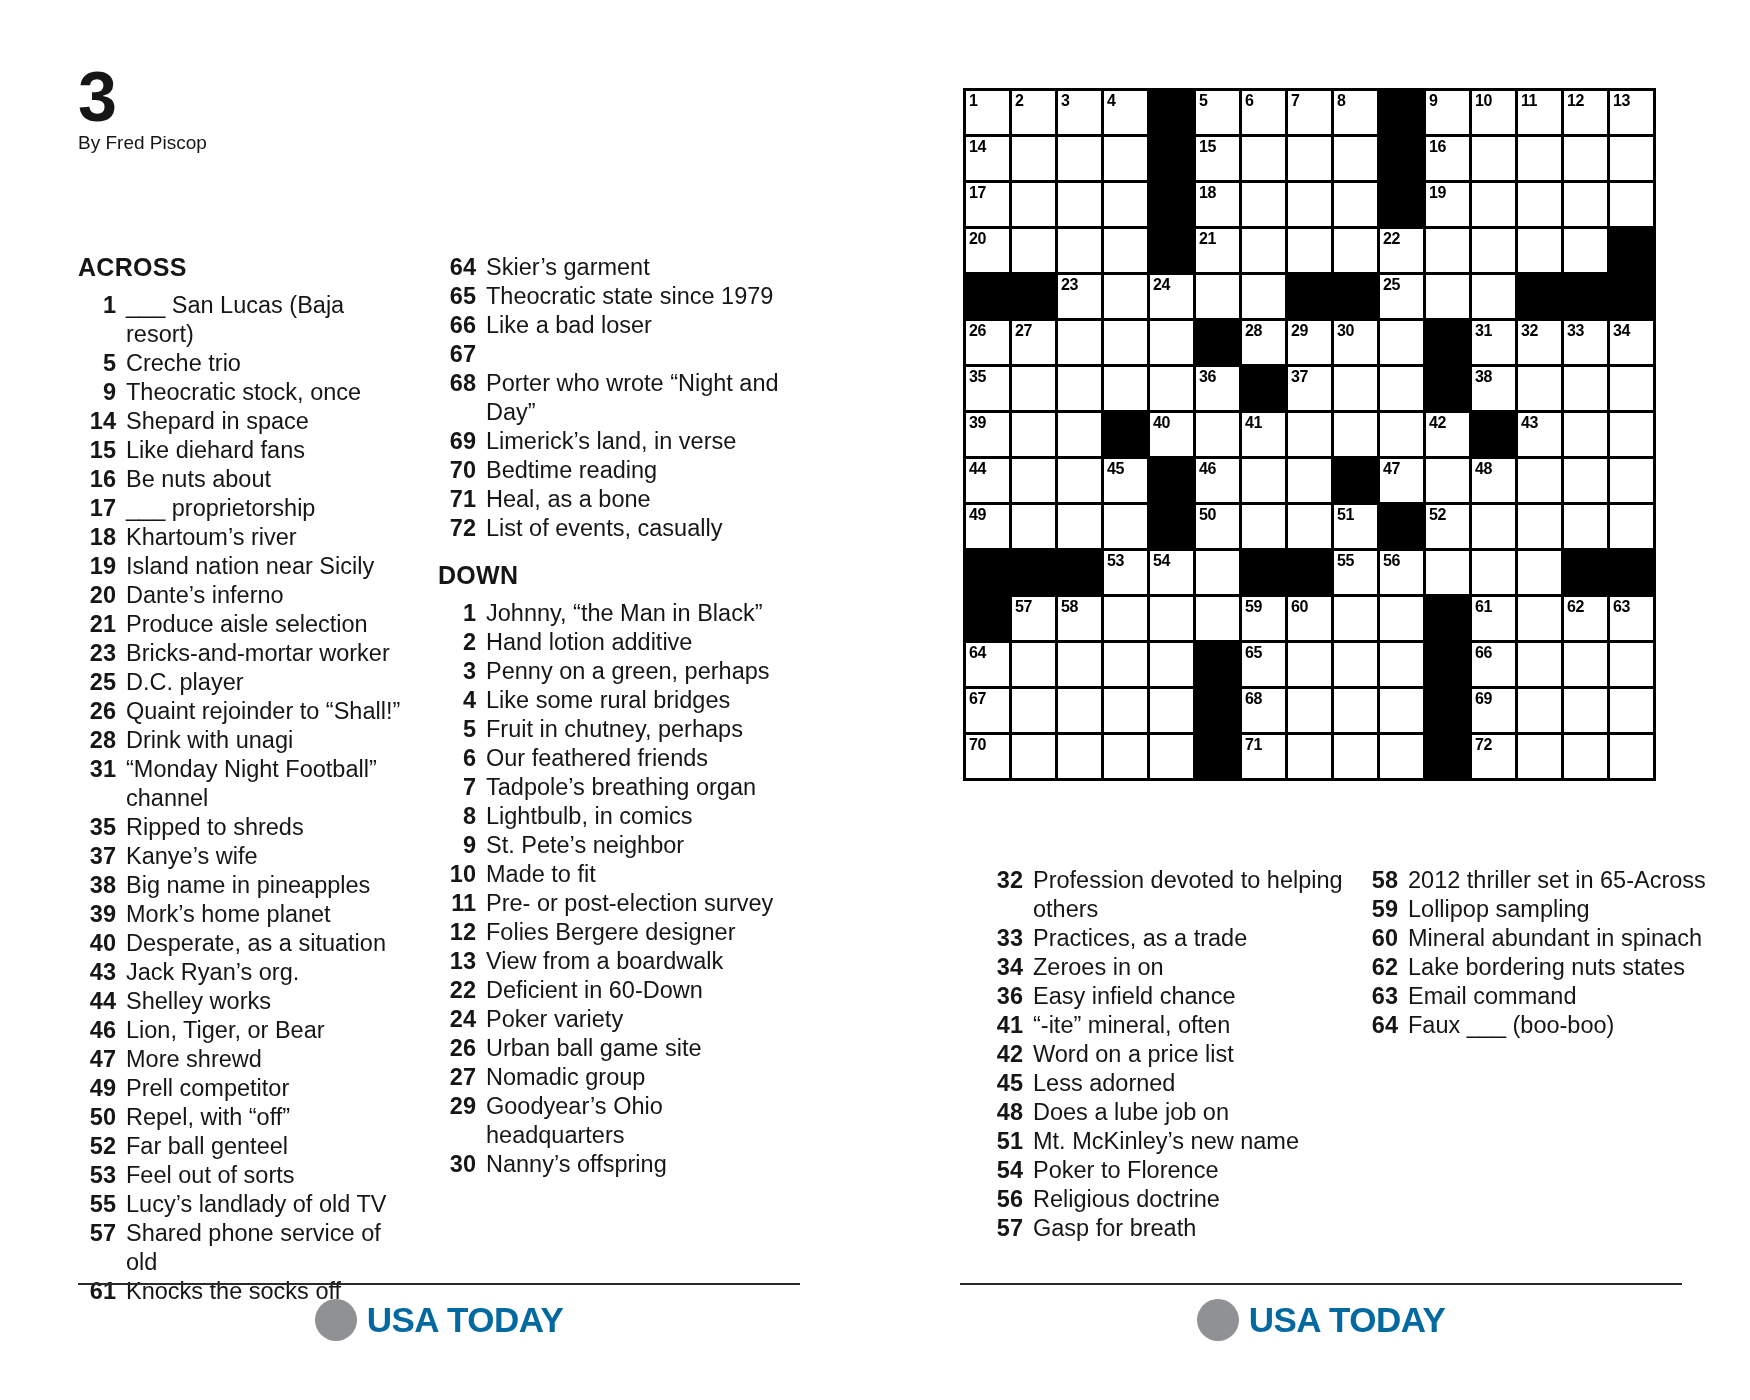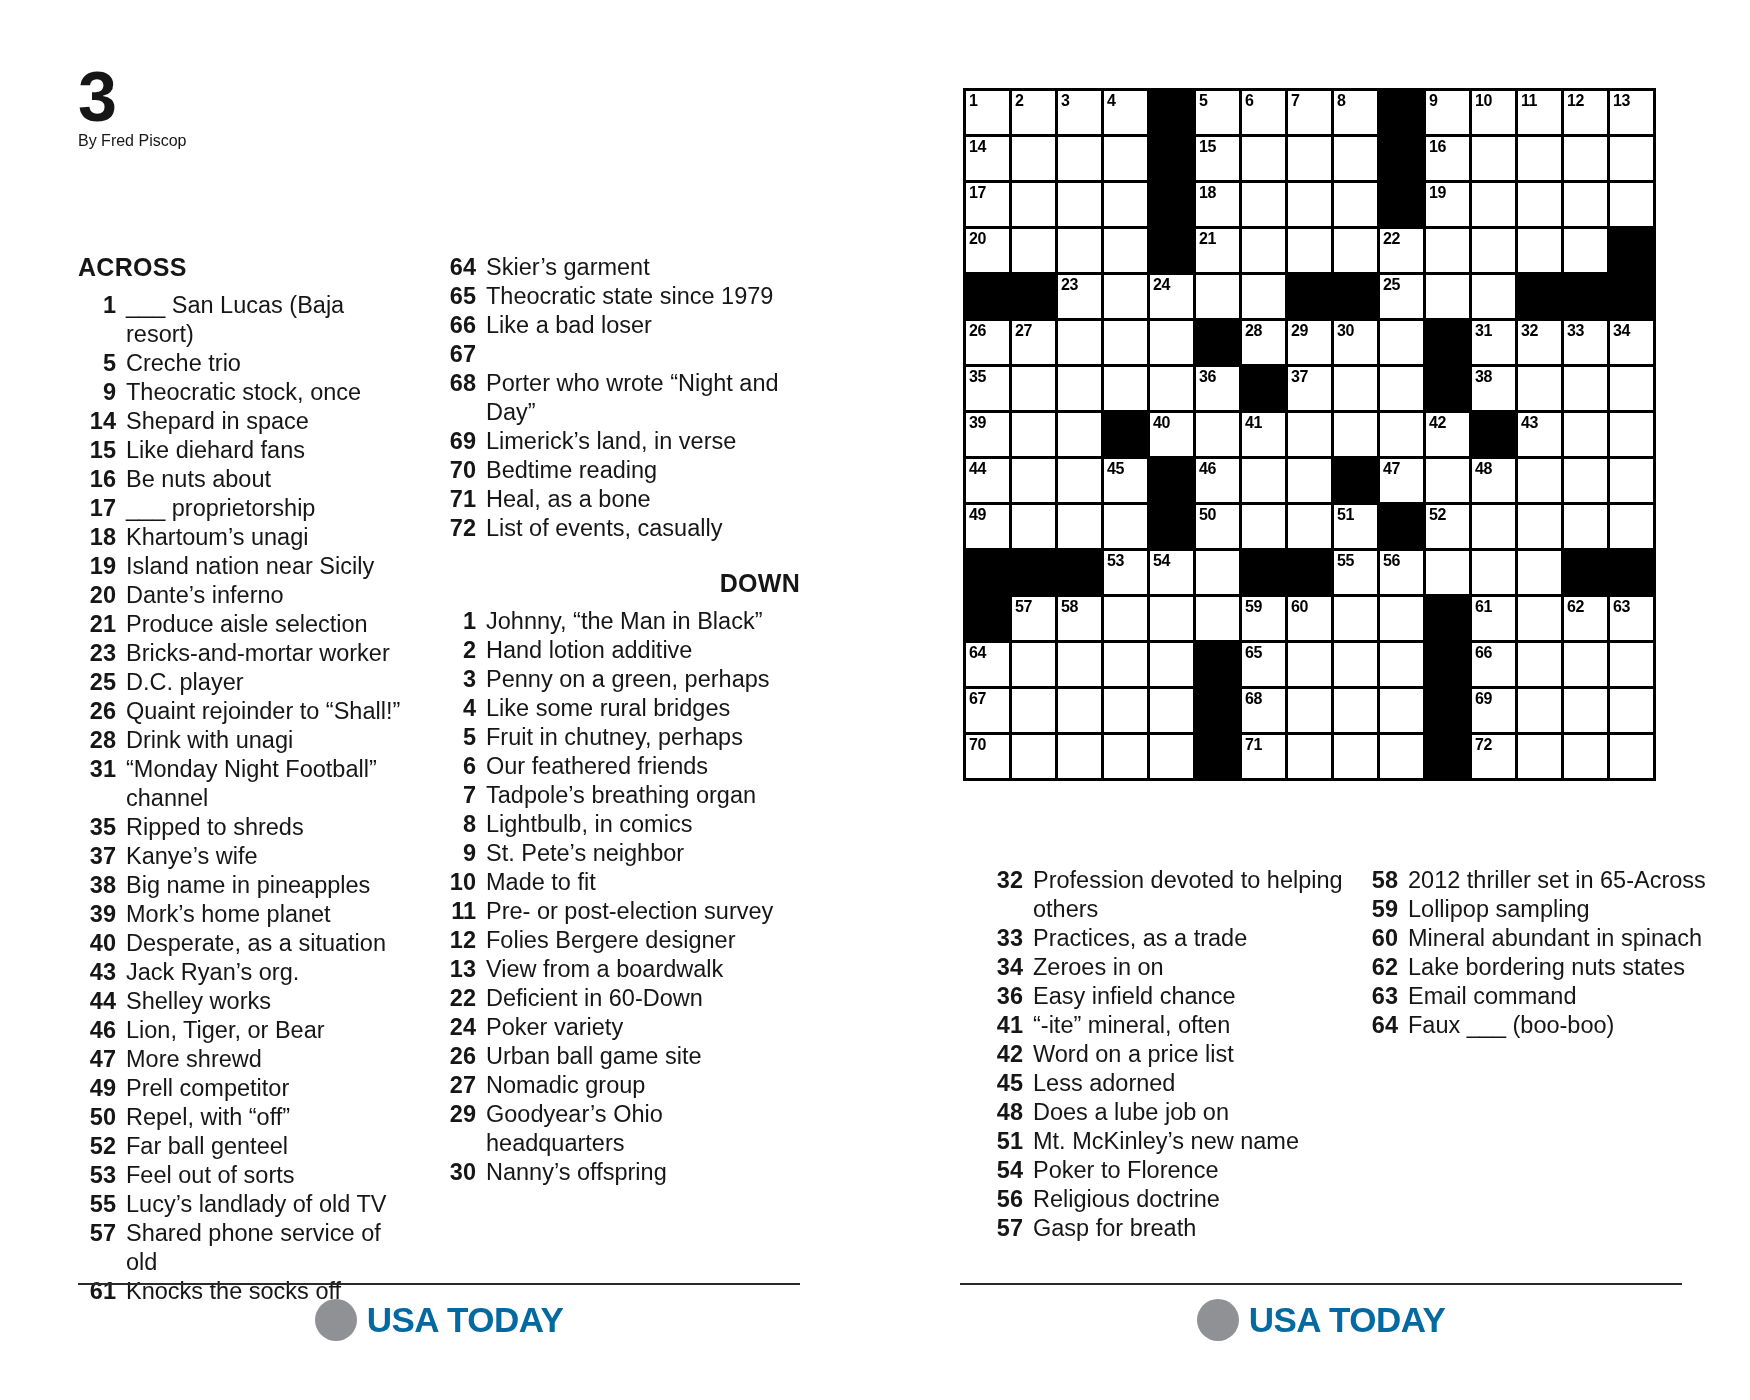--- a/index.html
+++ b/index.html
@@ -3,30 +3,30 @@
 <meta charset="utf-8">
 <style>
   html,body{margin:0;padding:0;background:#fff;}
   .page{position:relative;width:1750px;height:1400px;background:#ffffff;
         font-family:"Liberation Sans", sans-serif;color:#161616;overflow:hidden;}
 
   
   .hdr{position:absolute;left:78px;top:62px;}
   .pnum{font-size:70px;font-weight:900;line-height:1;letter-spacing:-2px;}
   .ptitle{font-size:32px;font-weight:900;margin:8px 0 4px 0;letter-spacing:0.2px;}
-  .byline{font-size:16px;font-weight:400;}
+  .byline{font-size:19px;font-weight:400;}
 
   
   .clue-col{position:absolute;font-size:23.5px;line-height:29px;}
   .col1{left:78px;top:253px;width:330px;}
   .col2{left:438px;top:253px;width:362px;}
   .col3{left:985px;top:866px;width:364px;}
   .col4{left:1360px;top:866px;width:386px;}
   .sec-head{font-size:25px;font-weight:800;margin:0 0 9px 0;letter-spacing:0.3px;}
-  .down-head{margin:26px 0 9px 0;text-align:right;}
+  .down-head{margin:18px 0 9px 0;}
   .clue{display:flex;}
   .clue .n{flex:none;width:38px;text-align:right;font-weight:700;padding-right:10px;}
   .clue .t{flex:1;}
 
   
   .grid{position:absolute;left:963px;top:88px;display:grid;
         grid-template-columns:repeat(15,43px);grid-auto-rows:43px;
         gap:3px;background:#000;padding:3px;}
   .cell{background:#fff;position:relative;}
   .cell.black{background:#000;}
@@ -78,21 +78,21 @@
         <div class="clue">
           <span class="n">16</span>
           <span class="t">Be nuts about</span>
         </div>
         <div class="clue">
           <span class="n">17</span>
           <span class="t">___ proprietorship</span>
         </div>
         <div class="clue">
           <span class="n">18</span>
-          <span class="t">Khartoum’s unagi</span>
+          <span class="t">Khartoum’s river</span>
         </div>
         <div class="clue">
           <span class="n">19</span>
           <span class="t">Island nation near Sicily</span>
         </div>
         <div class="clue">
           <span class="n">20</span>
           <span class="t">Dante’s inferno</span>
         </div>
         <div class="clue">

